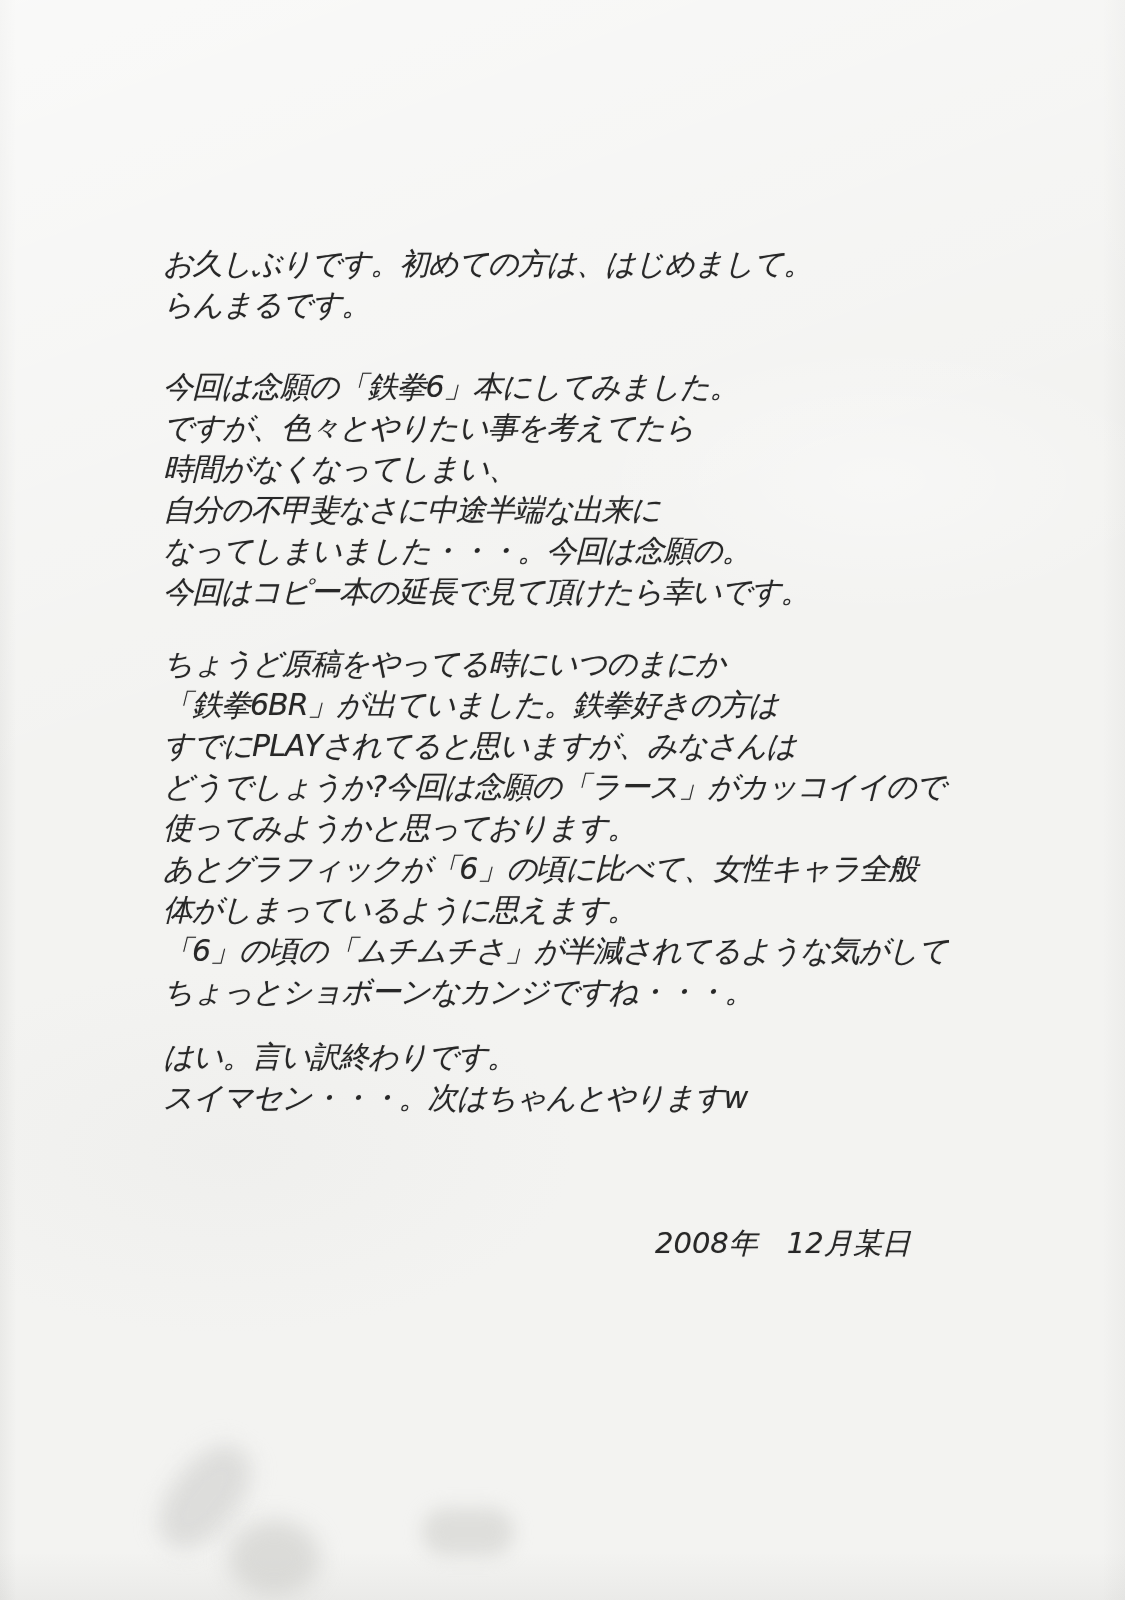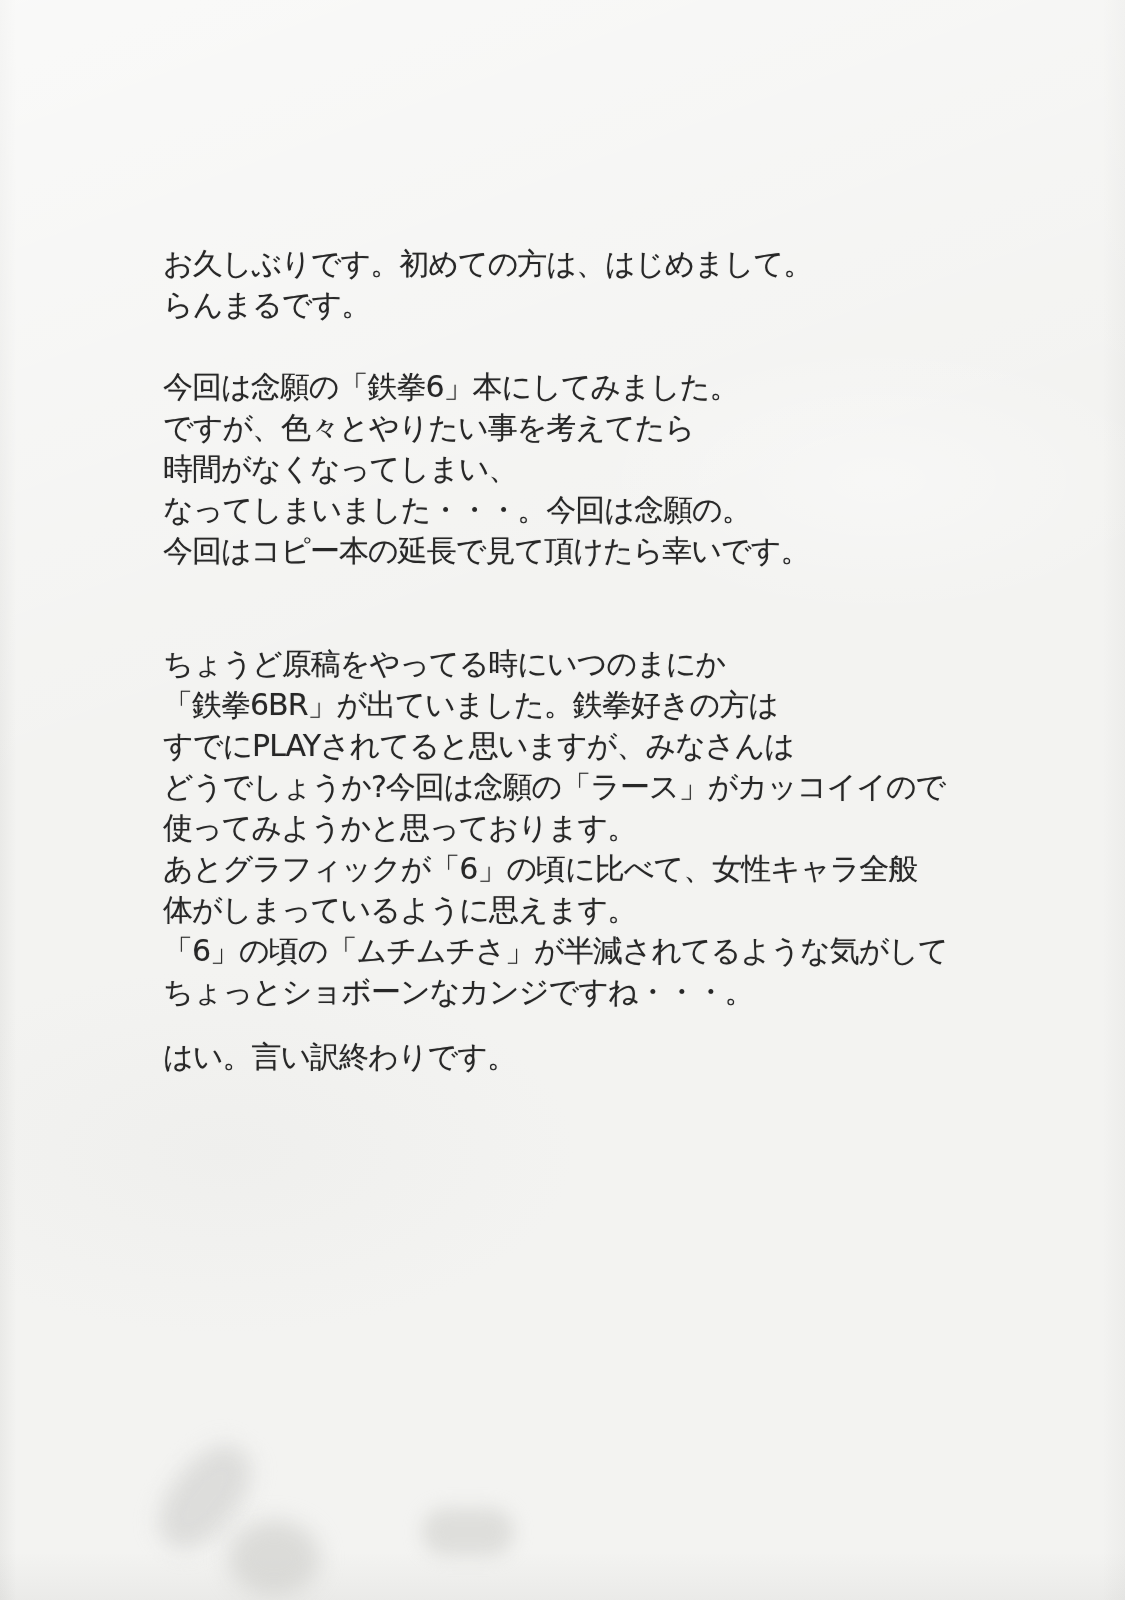--- a/index.html
+++ b/index.html
@@ -17,20 +17,21 @@
     width: 1125px;
     height: 1600px;
     overflow: hidden;
     background: #f3f3f1;
     background-image:
       linear-gradient(160deg, rgba(255,255,255,0.55) 0%, rgba(255,255,255,0) 40%),
       linear-gradient(0deg, rgba(120,120,118,0.07) 0%, rgba(120,120,118,0) 3%),
       linear-gradient(90deg, rgba(120,120,118,0.08) 0%, rgba(120,120,118,0) 1.5%),
       linear-gradient(270deg, rgba(120,120,118,0.05) 0%, rgba(120,120,118,0) 2%);
     color: #2a2a2a;
+    font-style: italic;
   }
   .afterword-text {
     position: absolute;
     left: 163px;
     top: 0;
     font-size: 30px;
     line-height: 41px;
     letter-spacing: -1px;
     font-weight: 400;
     color: #272727;
@@ -112,42 +113,45 @@
 
     <div class="para para-1">
       <div class="line">お久しぶりです。初めての方は、はじめまして。</div>
       <div class="line">らんまるです。</div>
     </div>
 
     <div class="para para-2">
       <div class="line">今回は念願の「鉄拳6」本にしてみました。</div>
       <div class="line">ですが、色々とやりたい事を考えてたら</div>
       <div class="line">時間がなくなってしまい、</div>
+      <div class="line">自分の不甲斐なさに中途半端な出来に</div>
       <div class="line">なってしまいました・・・。今回は念願の。</div>
       <div class="line">今回はコピー本の延長で見て頂けたら幸いです。</div>
     </div>
 
     <div class="para para-3">
       <div class="line">ちょうど原稿をやってる時にいつのまにか</div>
       <div class="line">「鉄拳6BR」が出ていました。鉄拳好きの方は</div>
       <div class="line">すでにPLAYされてると思いますが、みなさんは</div>
       <div class="line">どうでしょうか?今回は念願の「ラース」がカッコイイので</div>
       <div class="line">使ってみようかと思っております。</div>
       <div class="line">あとグラフィックが「6」の頃に比べて、女性キャラ全般</div>
       <div class="line">体がしまっているように思えます。</div>
       <div class="line">「6」の頃の「ムチムチさ」が半減されてるような気がして</div>
       <div class="line">ちょっとショボーンなカンジですね・・・。</div>
     </div>
 
     <div class="para para-4">
       <div class="line">はい。言い訳終わりです。</div>
+      <div class="line">スイマセン・・・。次はちゃんとやりますw</div>
     </div>
 
   </div>
 
   <div class="colophon">
+    <div class="line">2008年　12月某日</div>
   </div>
 
   <div class="smudge smudge-heel"></div>
   <div class="smudge smudge-toe"></div>
   <div class="smudge smudge-side"></div>
 
 </div>
 
 </body></html>

